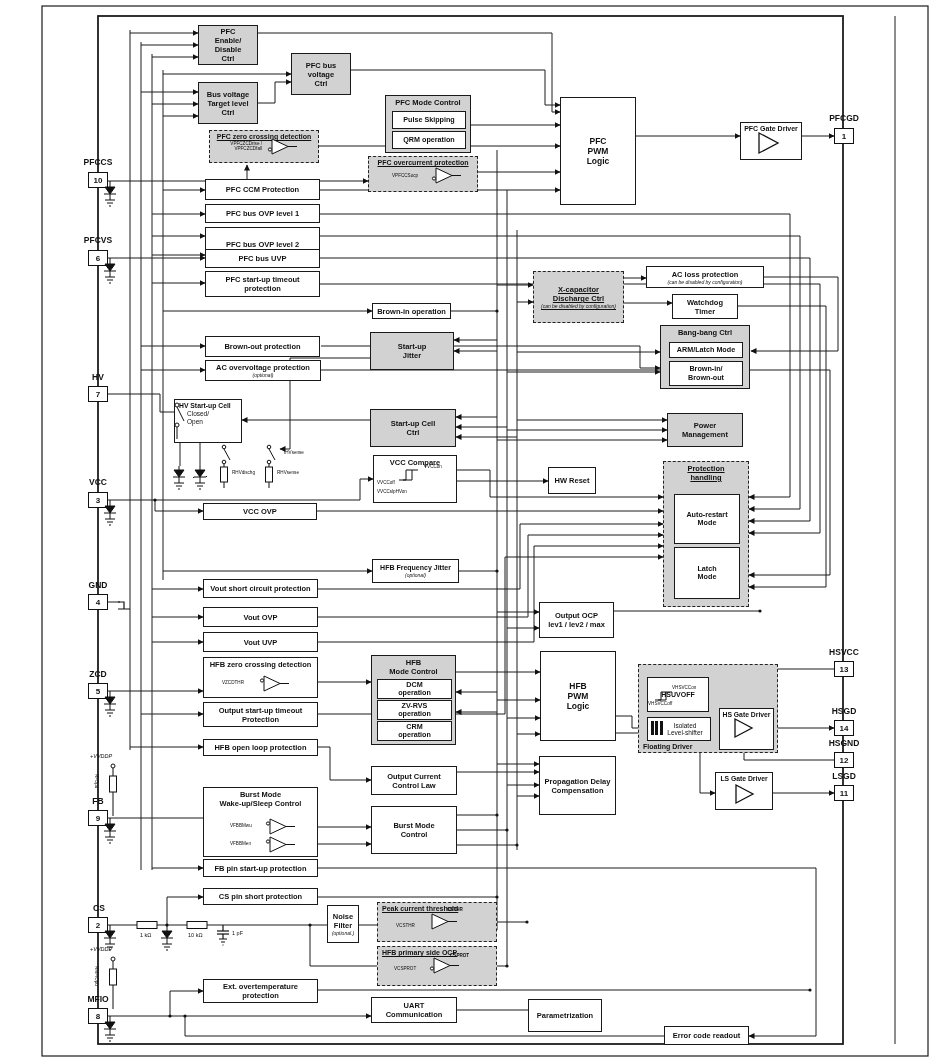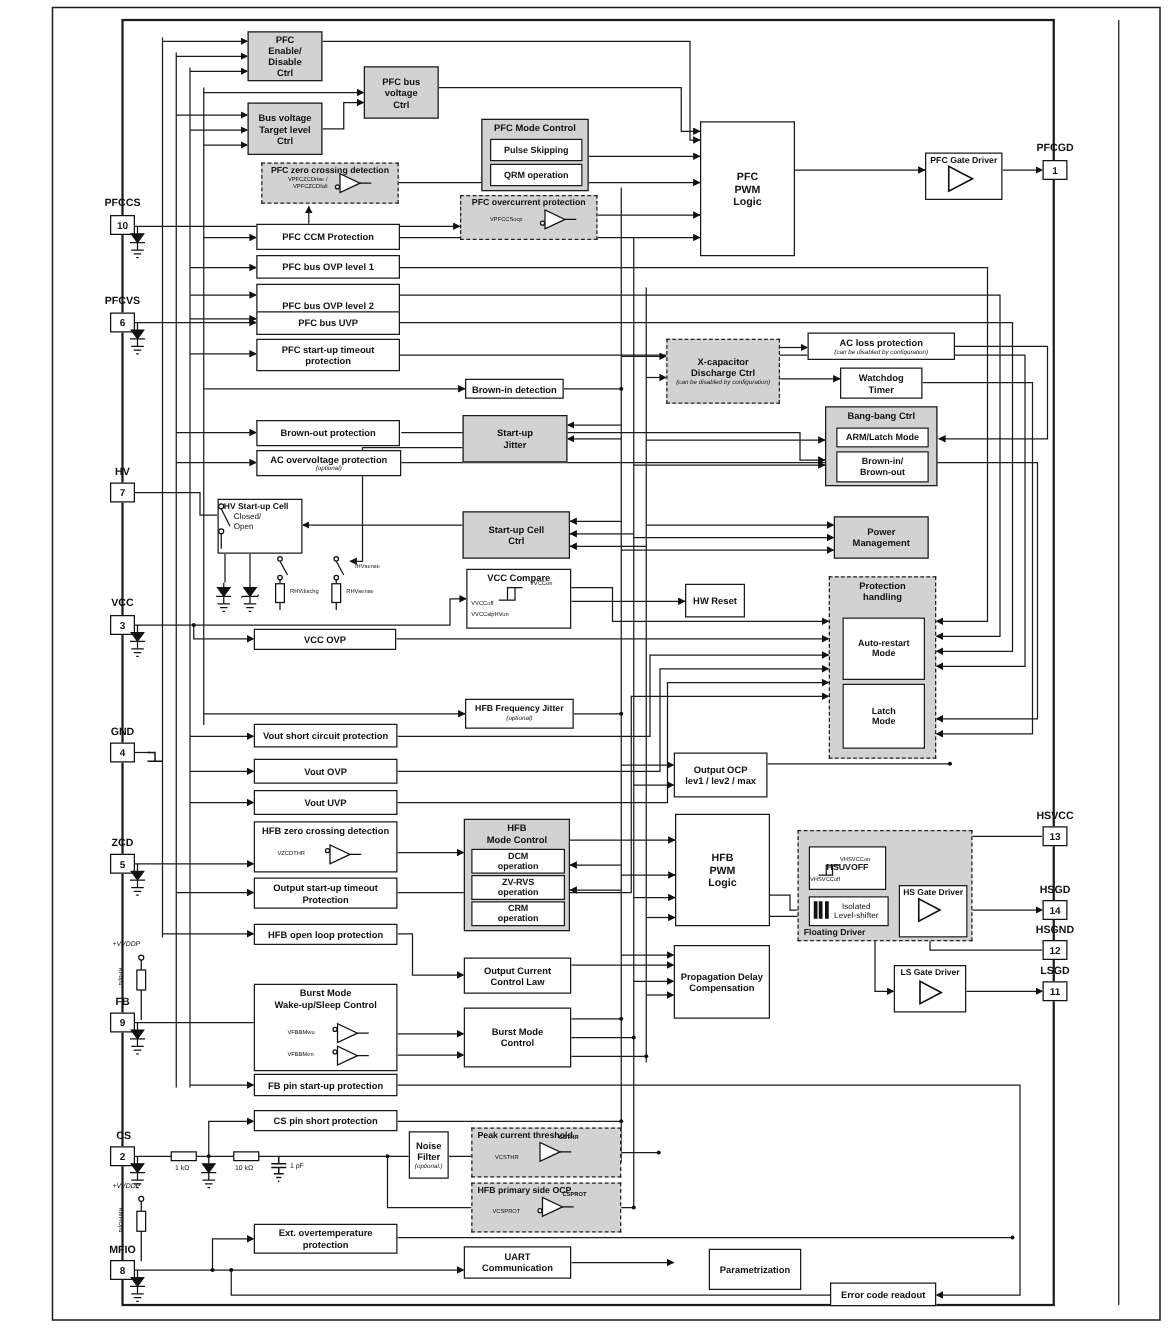--- a/index.html
+++ b/index.html
@@ -4,21 +4,21 @@
 <style>
   html,body{margin:0;padding:0;background:#fff;}
   #stage{position:relative;width:935px;height:1063px;background:#fff;overflow:hidden;
          font-family:"Liberation Sans",sans-serif;color:#111;}
   svg.layer{position:absolute;left:0;top:0;z-index:1;}
   .b{position:absolute;box-sizing:border-box;border:1.1px solid #1a1a1a;background:#fff;
      font:bold 7.5px/1.2 "Liberation Sans",sans-serif;display:flex;flex-direction:column;
      align-items:center;justify-content:center;text-align:center;white-space:pre-line;
      z-index:2;color:#111;padding:1px;}
   .g{background:#d2d2d2;}
-  .d{border:1.3px dashed #222;}
+  .d{border:1.3px dashed #222;text-decoration:underline;}
   .big{font-size:8.5px;border-width:1.4px;}
   .cont{justify-content:flex-start;padding-top:2px;}
   .sub{position:absolute;box-sizing:border-box;border:1px solid #1a1a1a;background:#fff;
        display:flex;align-items:center;justify-content:center;text-align:center;
        white-space:pre-line;font:bold 7.2px/1.15 "Liberation Sans",sans-serif;}
   .note{font:italic 5px "Liberation Sans",sans-serif;font-weight:normal;display:block;}
   .pin{position:absolute;width:20px;height:16px;box-sizing:border-box;border:1.2px solid #111;
        background:#fff;z-index:3;display:flex;align-items:center;justify-content:center;
        font:bold 8px "Liberation Sans",sans-serif;}
   .pinlab{position:absolute;width:56px;text-align:center;font:bold 8.5px "Liberation Sans",sans-serif;z-index:3;}
@@ -273,21 +273,21 @@
 <div class="b" style="left:672px;top:294px;width:66px;height:25px">Watchdog
 Timer</div>
 
 <div class="b g cont" style="left:660px;top:325px;width:90px;height:64px">
   <span>Bang-bang Ctrl</span>
   <div class="sub" style="left:8px;top:16px;width:74px;height:16px">ARM/Latch Mode</div>
   <div class="sub" style="left:8px;top:35px;width:74px;height:25px">Brown-in/
 Brown-out</div>
 </div>
 
-<div class="b" style="left:372px;top:303px;width:79px;height:16px">Brown-in detection</div>
+<div class="b" style="left:372px;top:303px;width:79px;height:16px">Brown-in operation</div>
 <div class="b g" style="left:370px;top:332px;width:84px;height:38px">Start-up
 Jitter</div>
 <div class="b" style="left:205px;top:336px;width:115px;height:21px">Brown-out protection</div>
 <div class="b" style="left:205px;top:360px;width:116px;height:21px">
   <span>AC overvoltage protection</span>
   <span class="note">(optional)</span>
 </div>
 
 <div class="b cont titleleft" style="left:174px;top:399px;width:68px;height:44px">
   <span style="font-size:6.8px">HV Start-up Cell</span>
@@ -368,21 +368,21 @@
   <span style="font-size:7px">Peak current threshold</span>
 </div>
 <div class="b g d cont titleleft" style="left:377px;top:946px;width:120px;height:40px">
   <span style="font-size:7px">HFB primary side OCP</span>
 </div>
 
 <div class="b" style="left:203px;top:979px;width:115px;height:24px">Ext. overtemperature
 protection</div>
 <div class="b" style="left:371px;top:997px;width:86px;height:26px">UART
 Communication</div>
-<div class="b" style="left:567px;top:999px;width:74px;height:33px">Parametrization</div>
+<div class="b" style="left:528px;top:999px;width:74px;height:33px">Parametrization</div>
 <div class="b" style="left:664px;top:1026px;width:85px;height:19px">Error code readout</div>
 
 <div class="b g d" style="left:638px;top:664px;width:140px;height:89px">
   <div class="sub" style="left:8px;top:12px;width:62px;height:35px;flex-direction:column">
     <span style="font:bold 7px 'Liberation Sans',sans-serif">HSUVOFF</span>
   </div>
   <div class="sub" style="left:8px;top:52px;width:64px;height:24px;font-weight:normal;font-size:6.5px;padding-left:12px">Isolated
 Level-shifter</div>
   <div class="sub" style="left:80px;top:43px;width:55px;height:42px;flex-direction:column;justify-content:flex-start;padding-top:2px;font-size:6.8px">
     <span>HS Gate Driver</span>

